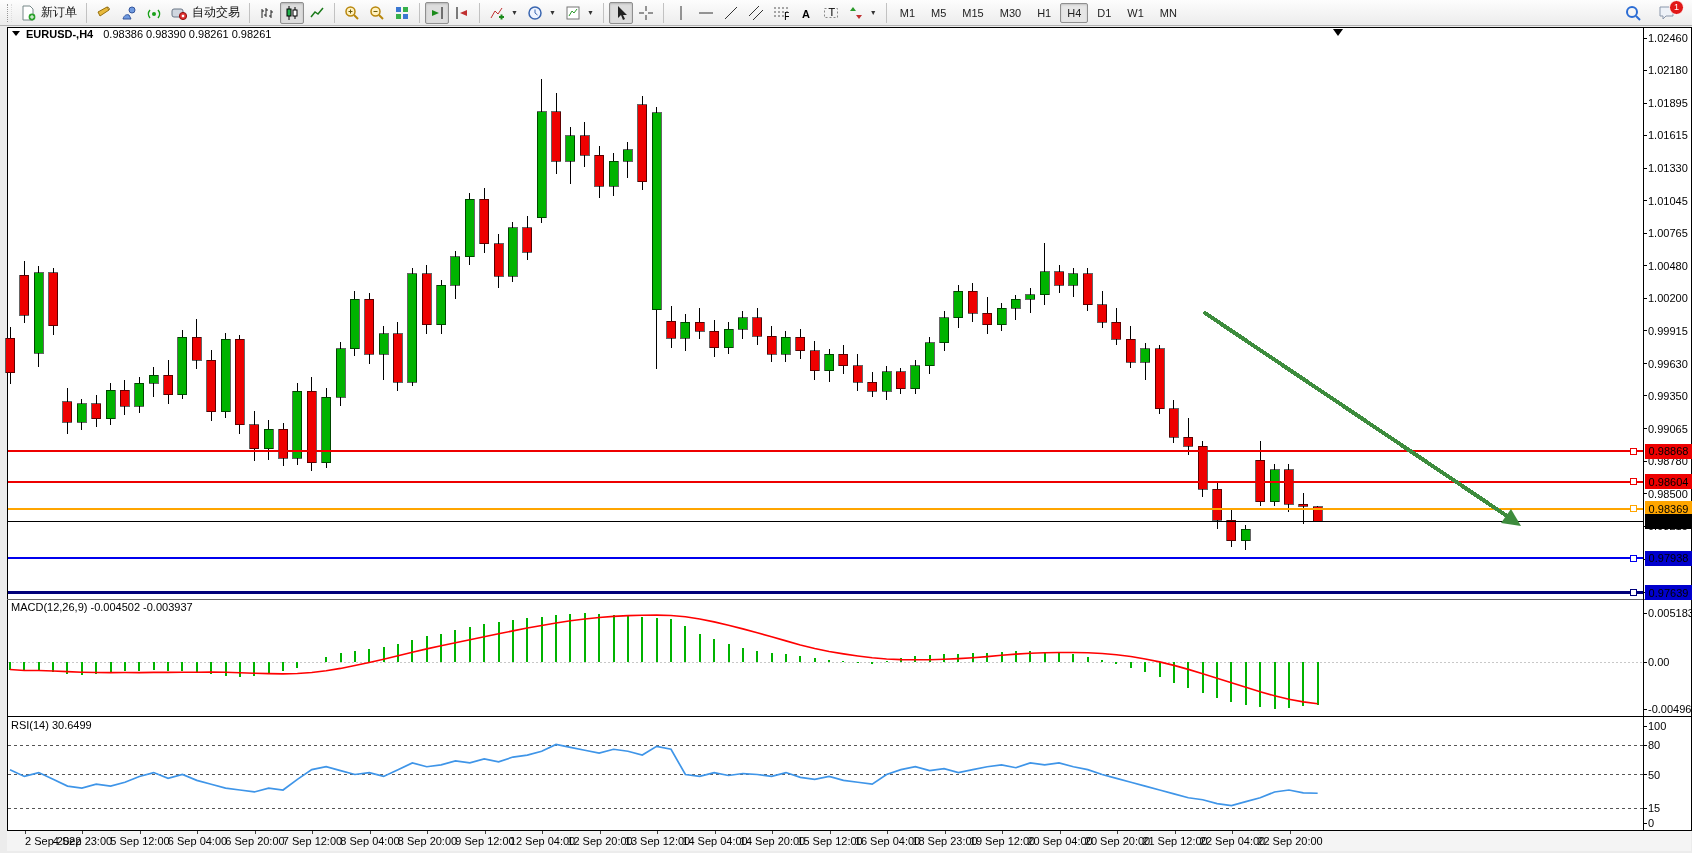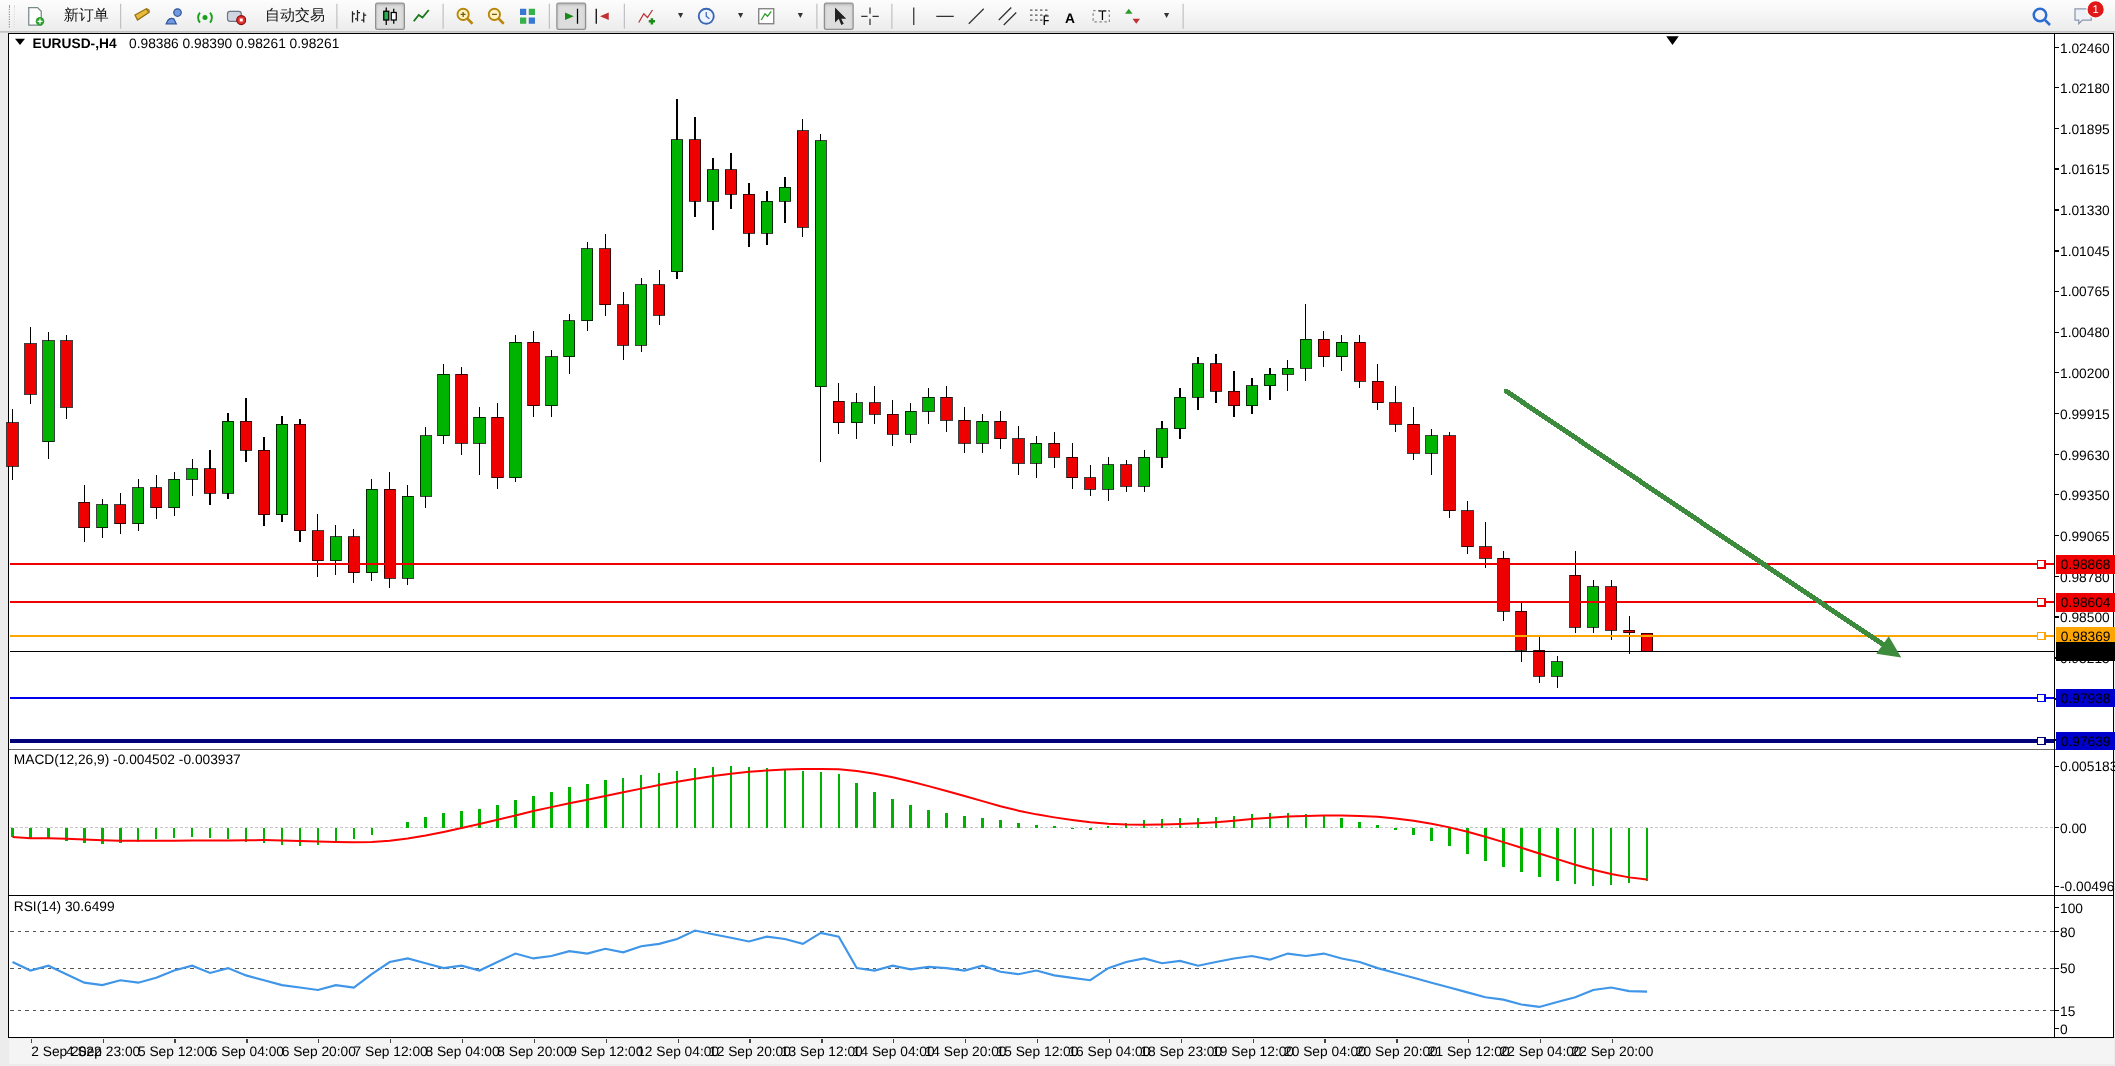--- a/index.html
+++ b/index.html
@@ -1,21 +1,21 @@
 <!DOCTYPE html>
 <html><head>
 <meta charset="utf-8">
 <style>
   html,body{margin:0;padding:0}
   body{width:1692px;height:853px;overflow:hidden;position:relative;
        font-family:"Liberation Sans",sans-serif;background:#ececec;}
   .toolbar{position:absolute;left:0;top:0;width:1692px;height:26px;z-index:5;
            background:linear-gradient(#fdfdfd,#ececec);border-bottom:1px solid #b3b3b3;
            display:flex;align-items:center;padding:0 4px;box-sizing:border-box;gap:1px;}
-  .tbtn{display:flex;align-items:center;gap:15px;height:22px;padding:0 3px;margin:0;
+  .tbtn{display:flex;align-items:center;gap:5px;height:22px;padding:0 3px;margin:0;
         border:1px solid transparent;border-radius:2px;background:transparent;
         font-family:"Liberation Sans",sans-serif;font-size:12px;color:#111;cursor:default;}
   .tbtn.pressed{background:#dddddd;border-color:#8f8f8f;box-shadow:inset 0 1px 2px rgba(0,0,0,.18);}
   .tsep{width:1px;height:20px;background:#c2c2c2;margin:0 4px;flex:0 0 auto;}
   .tgrip{width:3px;height:18px;border-left:1px dotted #999;border-right:1px dotted #ddd;margin:0 3px;flex:0 0 auto;}
   .caret{font-size:7px;color:#333;margin-left:1px;}
   .tf{height:20px;padding:0 6px;margin:0 1px;border:1px solid transparent;border-radius:2px;
       font-family:"Liberation Sans",sans-serif;font-size:11px;color:#222;background:transparent;}
   .tf.pressed{background:#e6e6e6;border-color:#8f8f8f;box-shadow:inset 0 1px 2px rgba(0,0,0,.15);}
   .right-tools{margin-left:auto;display:flex;align-items:center;gap:8px;padding-right:8px;}
@@ -203,20 +203,31 @@
   </button>
   <button class="tbtn">
     <svg width="16" height="16" viewBox="0 0 16 16">
         <polygon points="5,2 8,6 2,6" fill="#2a9a2a"></polygon>
         <polygon points="11,14 8,10 14,10" fill="#c03030"></polygon>
       </svg>
     <span class="caret">▼</span>
   </button>
   <div class="tsep"></div>
 
+  <div id="tf-group" style="display:flex;align-items:center;">
+      <button class="tf">M1</button>
+      <button class="tf">M5</button>
+      <button class="tf">M15</button>
+      <button class="tf">M30</button>
+      <button class="tf">H1</button>
+      <button class="tf pressed">H4</button>
+      <button class="tf">D1</button>
+      <button class="tf">W1</button>
+      <button class="tf">MN</button>
+    </div>
 
   <div class="right-tools">
     <button class="tbtn">
       <svg width="18" height="18" viewBox="0 0 18 18">
           <circle cx="8" cy="8" r="5" fill="none" stroke="#2b6cd4" stroke-width="2"></circle>
           <line x1="12" y1="12" x2="16" y2="16" stroke="#2b6cd4" stroke-width="2"></line>
         </svg>
     </button>
     <button class="tbtn chatwrap">
       <svg width="18" height="18" viewBox="0 0 18 18">

